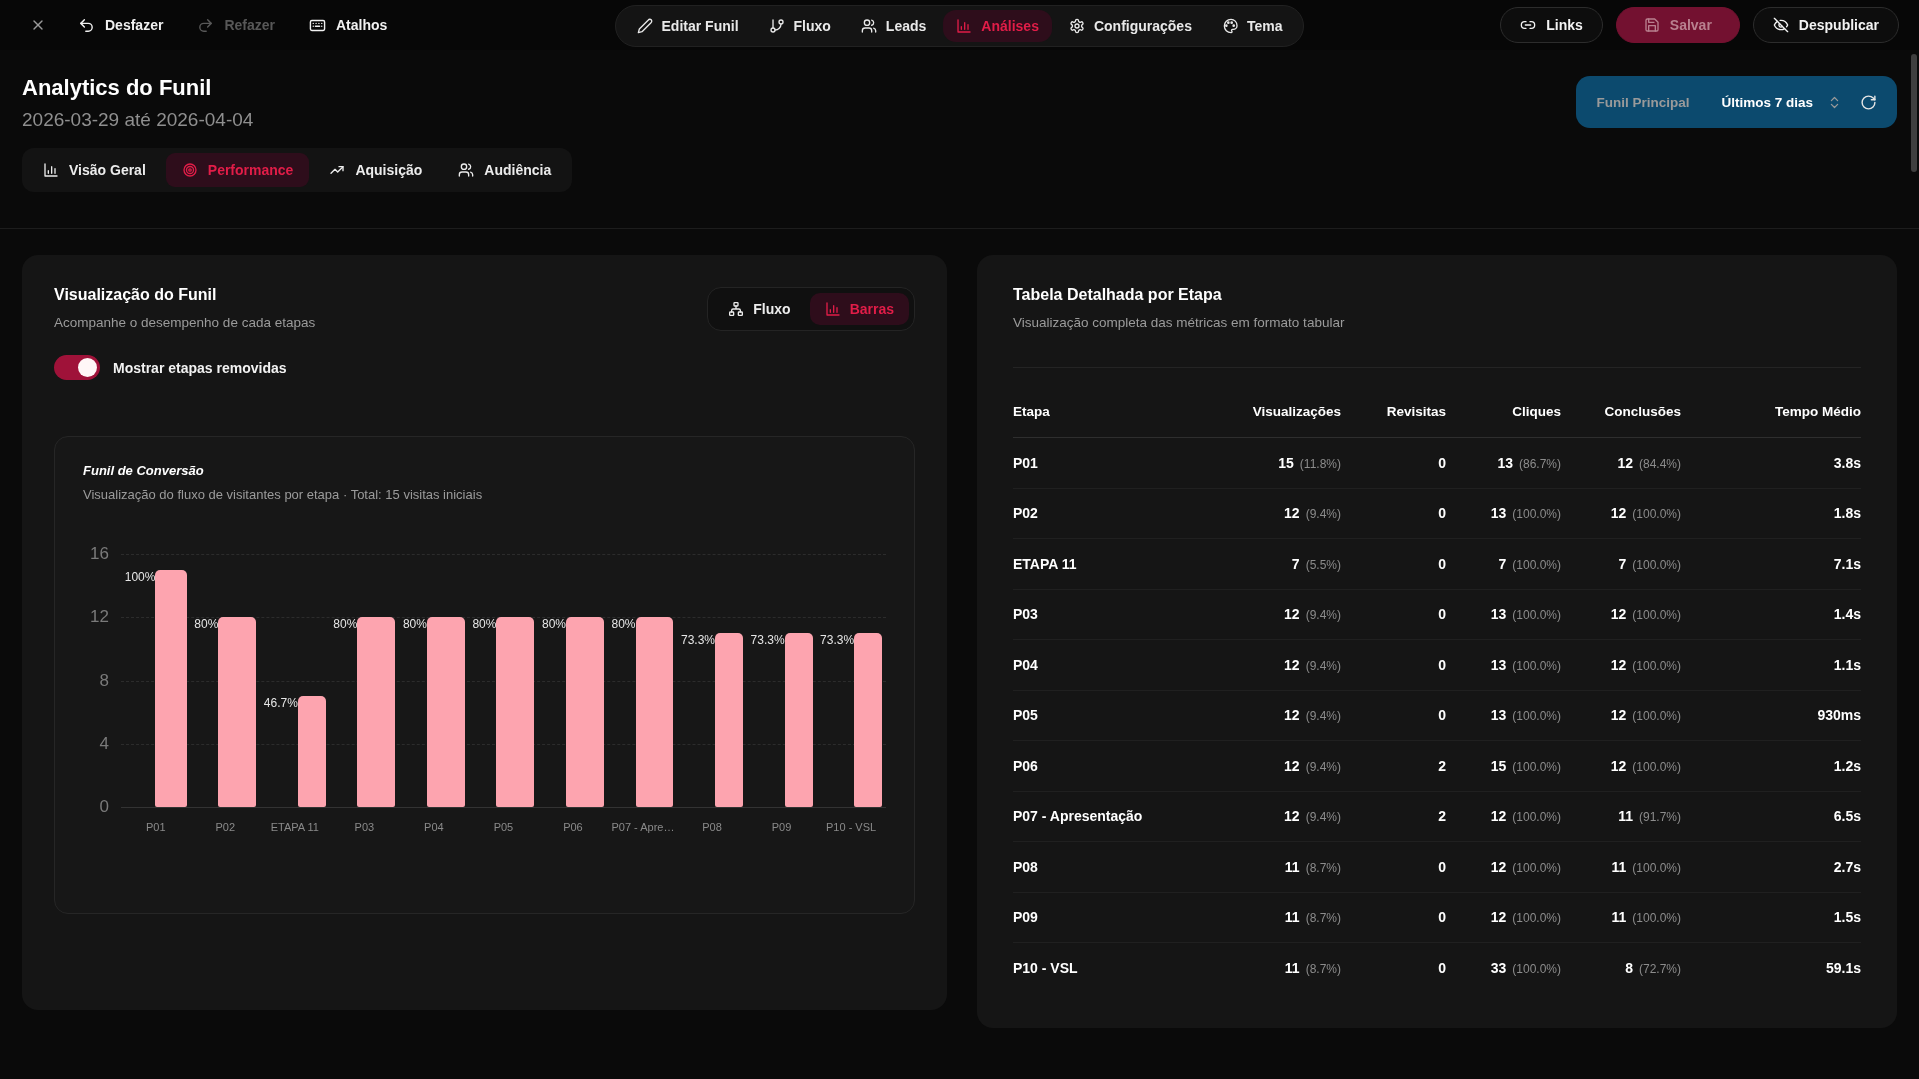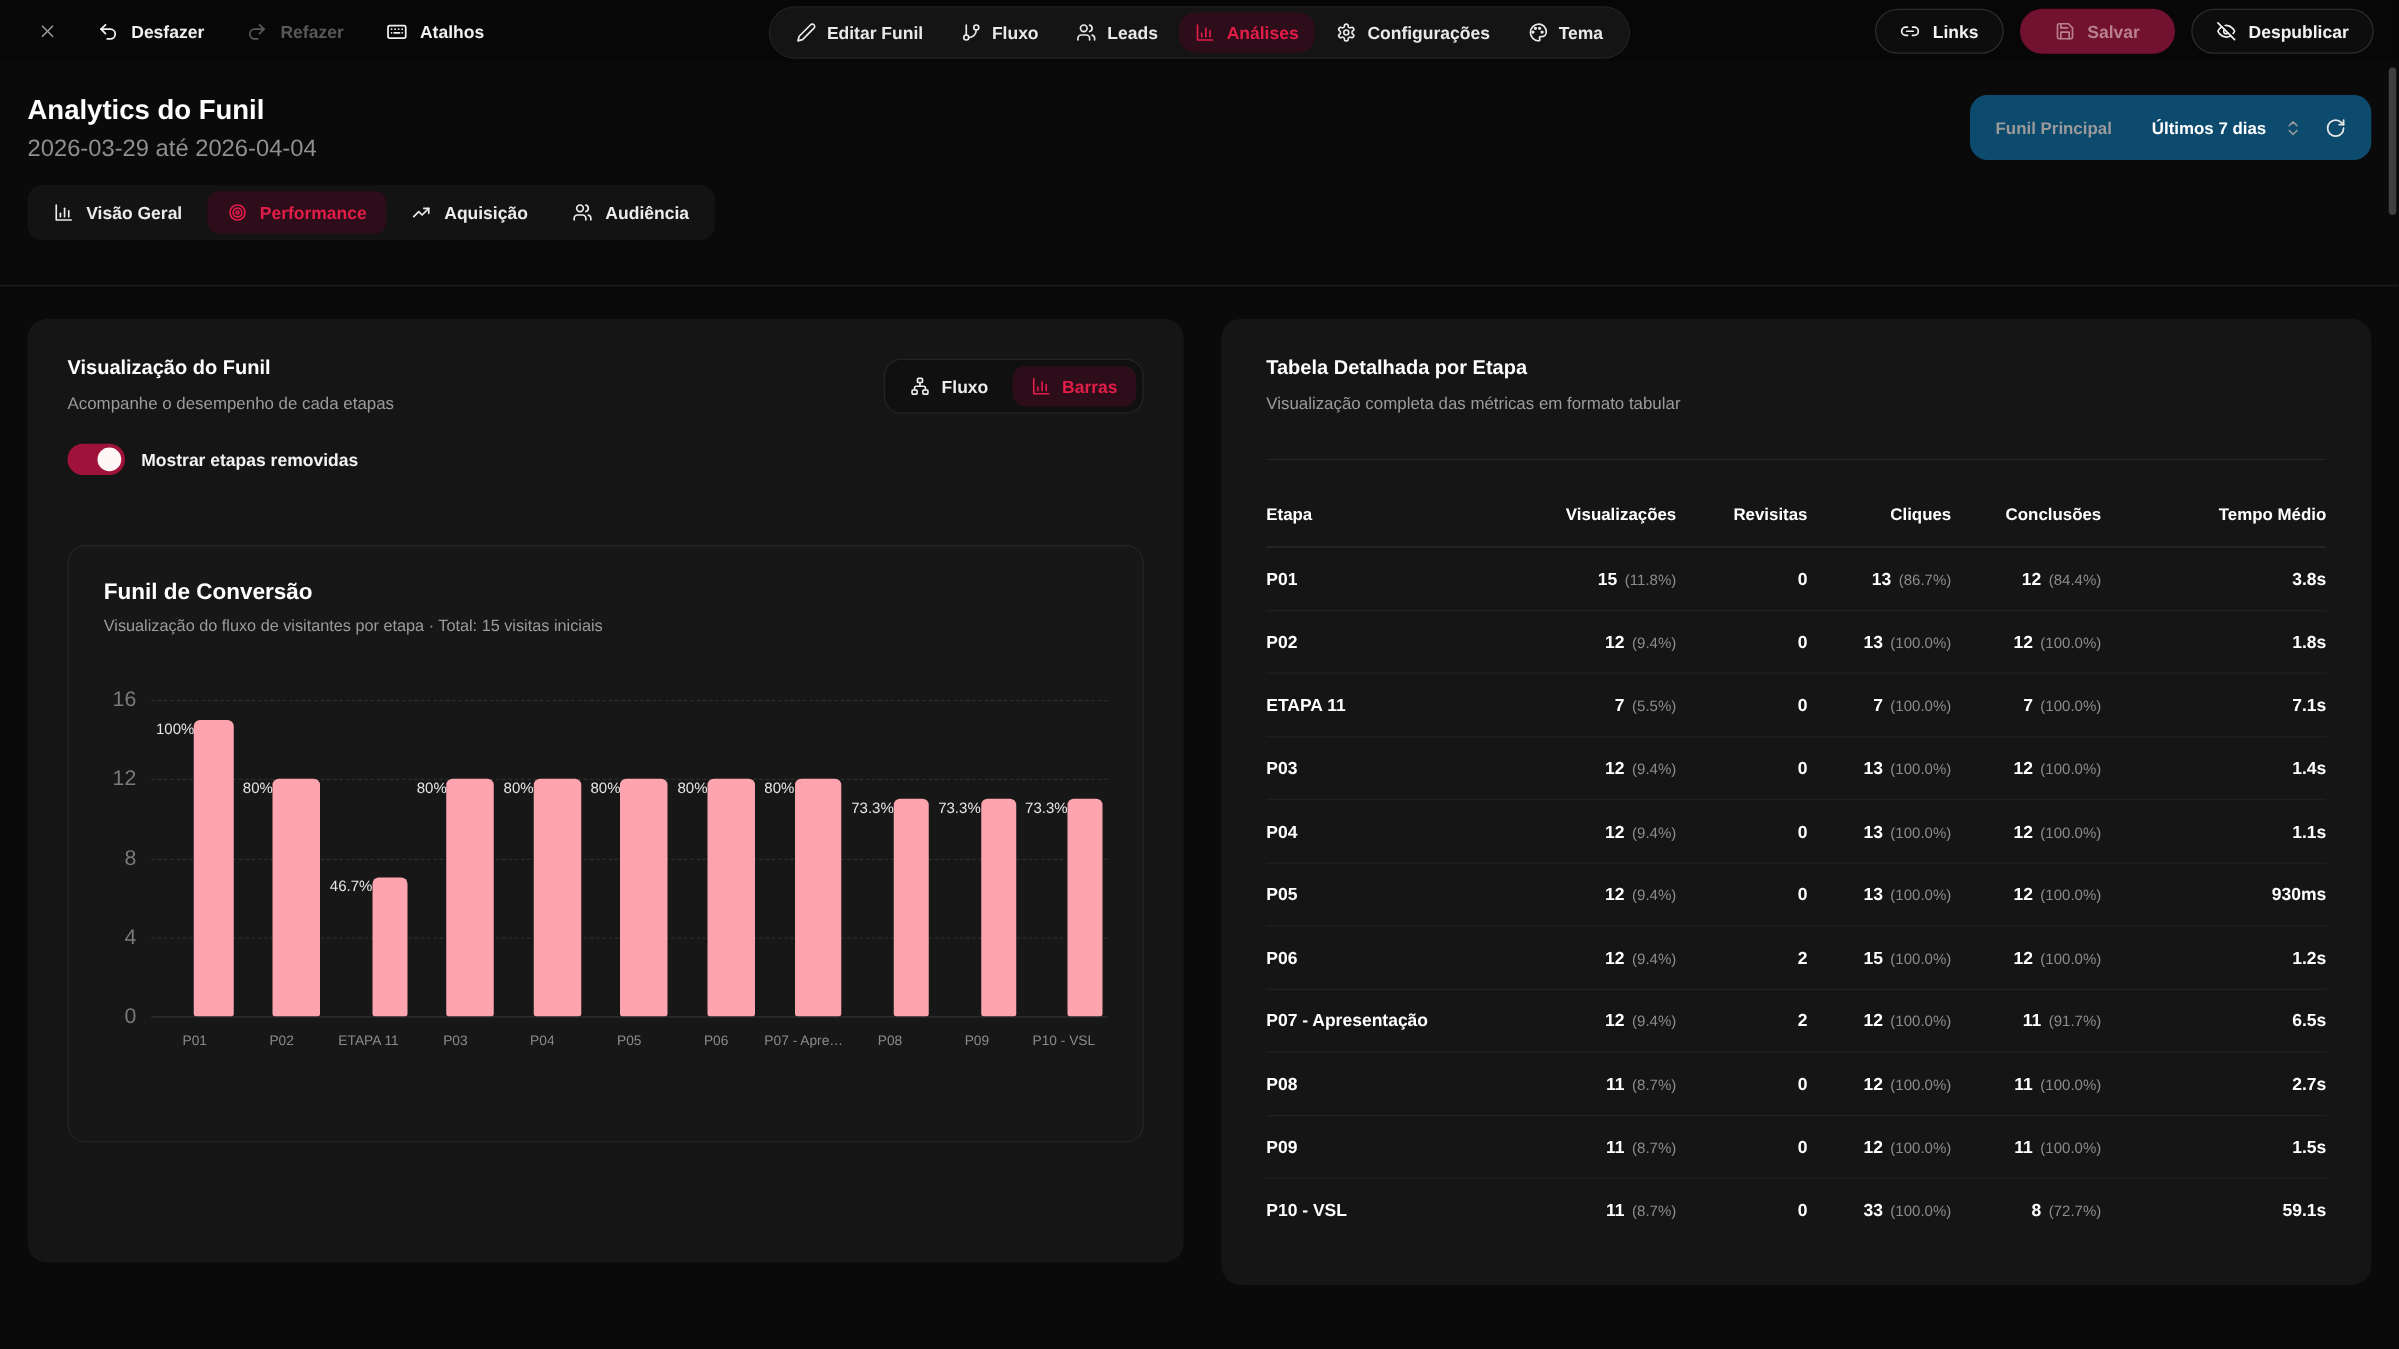--- a/index.html
+++ b/index.html
@@ -66,21 +66,21 @@
   .seg-btn { display:flex; align-items:center; gap:9px; padding:8px 15px; border-radius:10px; font-size:14px; font-weight:700; color:#ededed; cursor:pointer; }
   .seg-btn svg { width:16px; height:16px; }
   .seg-btn.active { background:#2e0d1b; color:#e11d48; }
 
   .toggle-row { display:flex; align-items:center; gap:13px; margin-top:24px; }
   .switch { width:46px; height:25px; border-radius:999px; background:#9f1239; position:relative; cursor:pointer; flex:0 0 auto; }
   .switch .knob { position:absolute; top:3px; right:3px; width:19px; height:19px; border-radius:50%; background:#fff7f7; }
   .toggle-label { font-size:14px; font-weight:600; color:#f2f2f2; }
 
   .chart-card { margin-top:56px; background:#171717; border:1px solid #262626; border-radius:14px; padding:26px 28px; height:478px; }
-  .chart-title { font-size:18px; font-weight:700; }
+  .chart-title { font-size:13px; font-weight:700;font-style:italic; }
   .chart-sub { color:#9b9b9b; font-size:13px; margin-top:9px; }
 
   .chart { margin-top:52px; }
   .plot-wrap { display:flex; }
   .y-axis { width:38px; position:relative; height:253px; flex:0 0 auto; }
   .y-tick { position:absolute; right:12px; transform:translateY(-50%); font-size:17px; color:#7a7a7a; }
   .plot { flex:1; position:relative; height:253px; }
   .gridline { position:absolute; left:0; right:0; border-top:1px dashed #2c2c2c; }
   .gridline.baseline { border-top:1px solid #333; }
   .bars { position:absolute; left:0; right:0; top:0; bottom:0; display:flex; align-items:flex-end; justify-content:space-around; }

